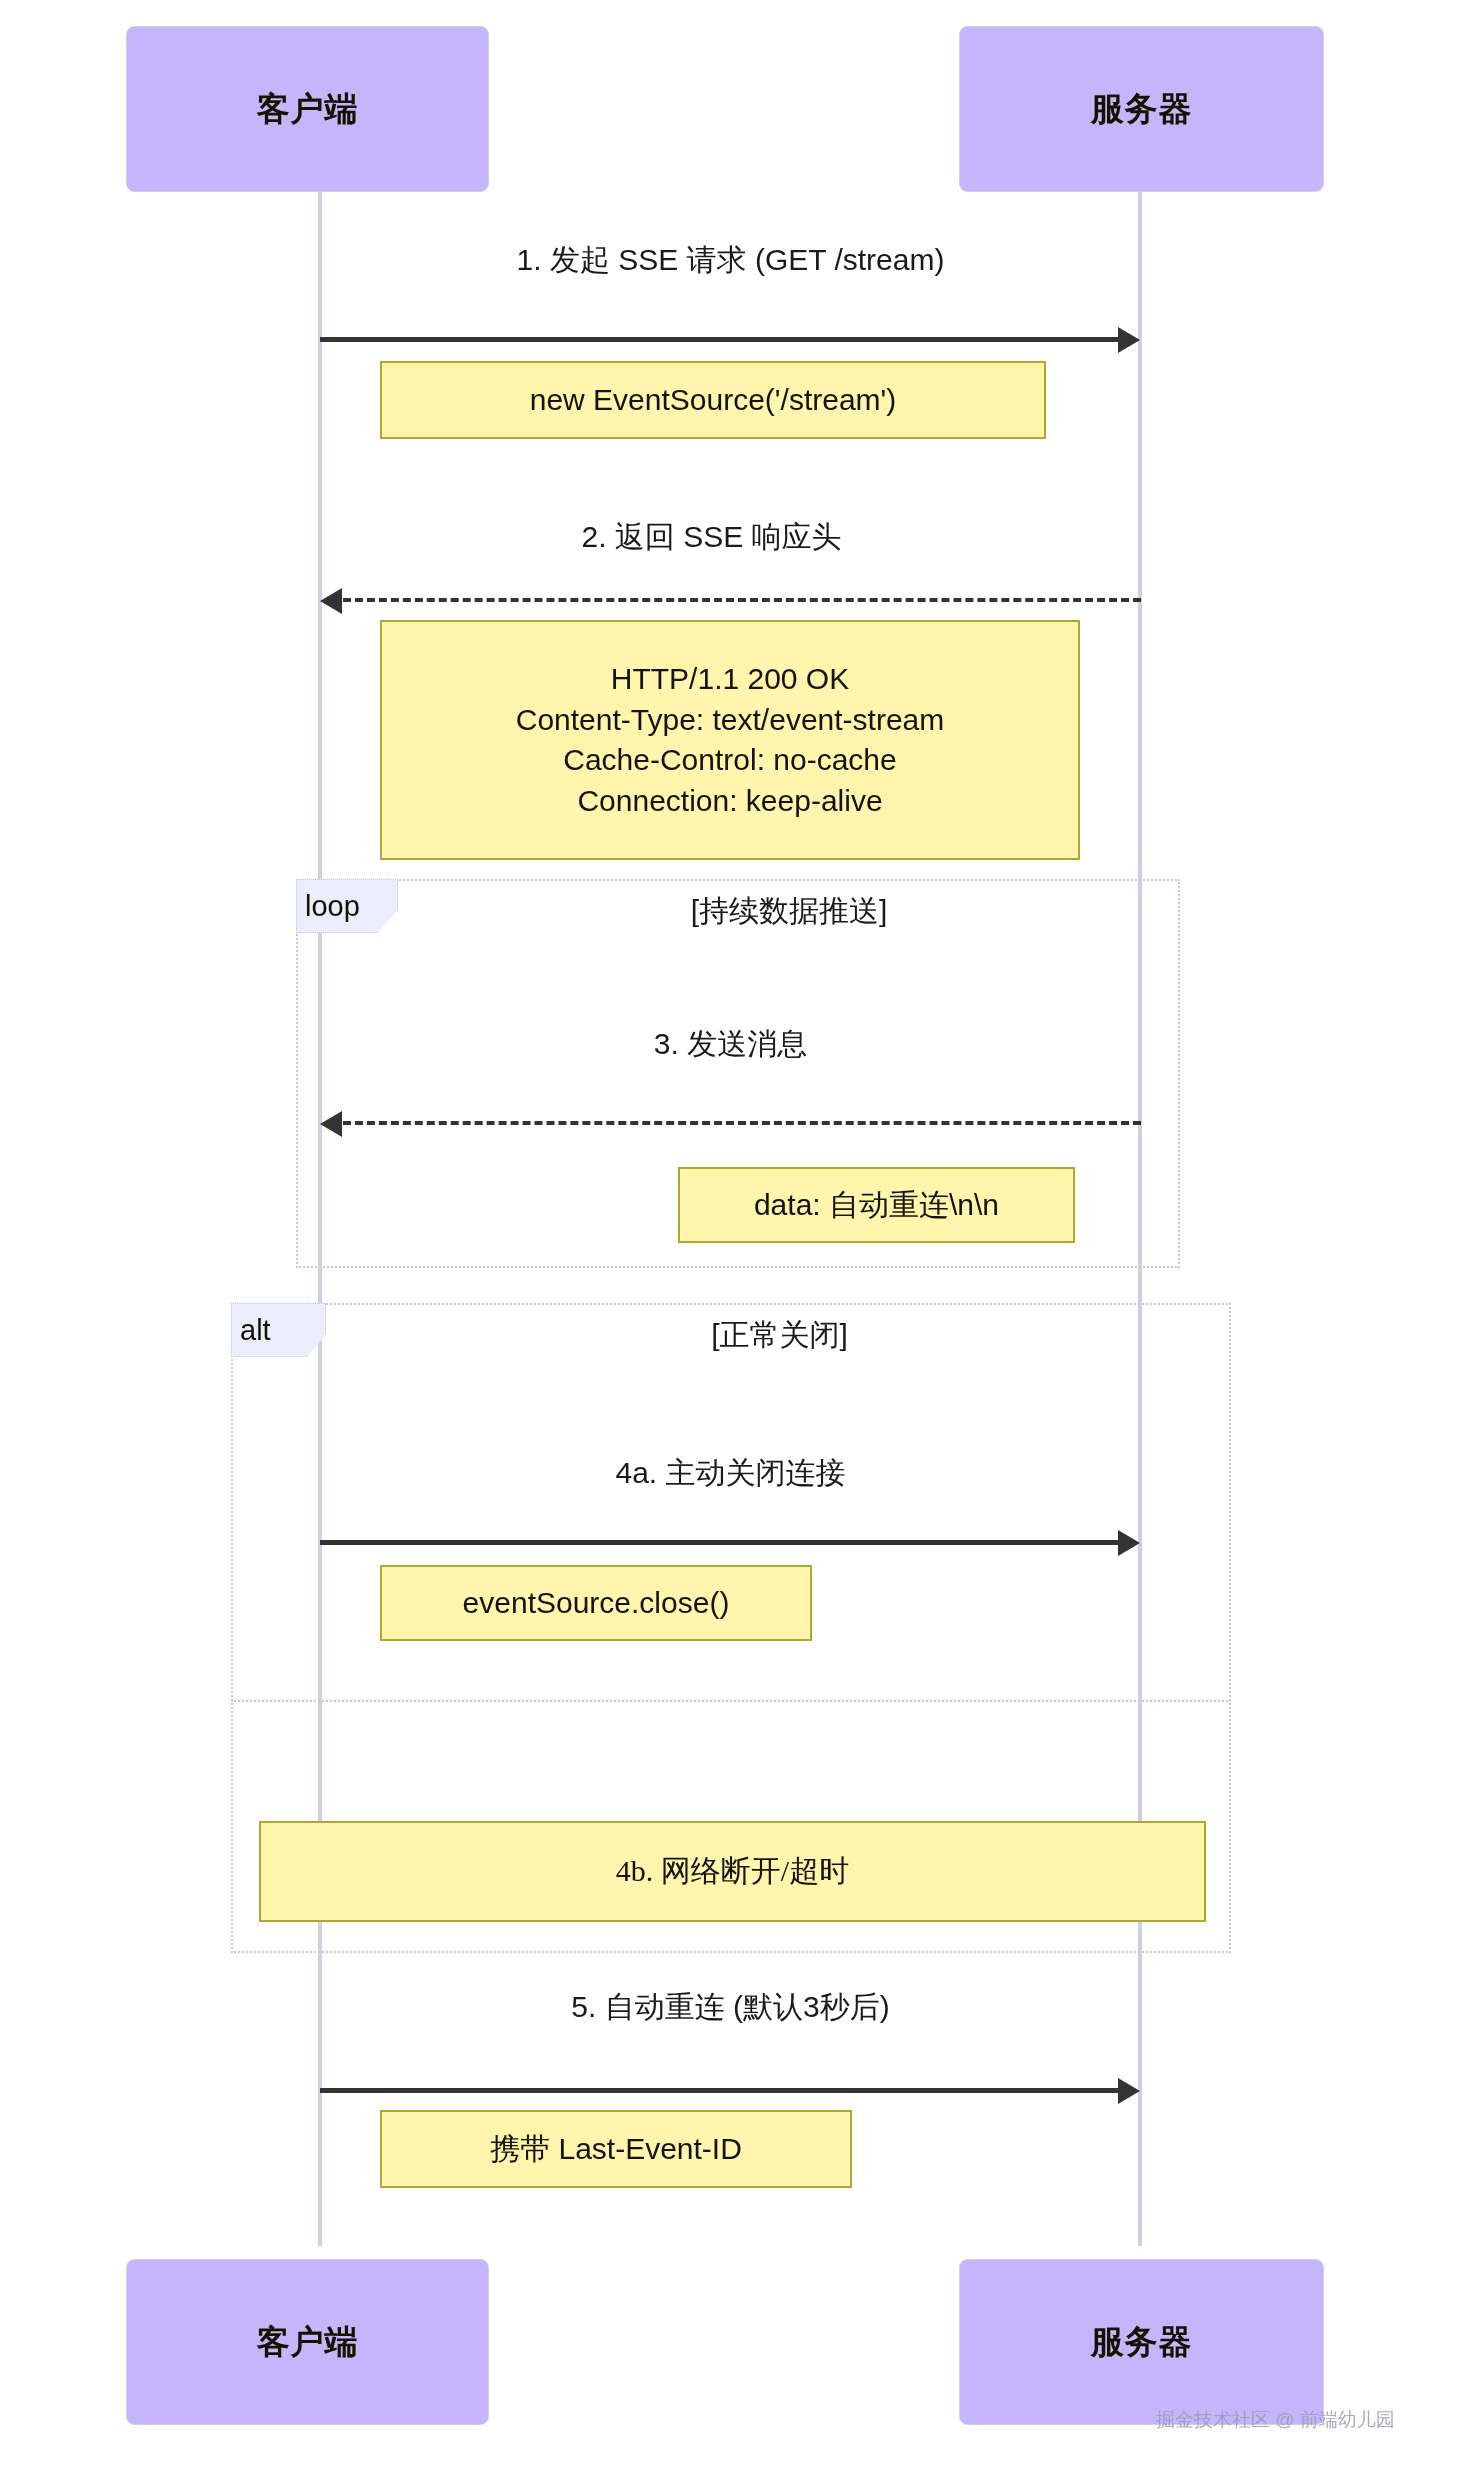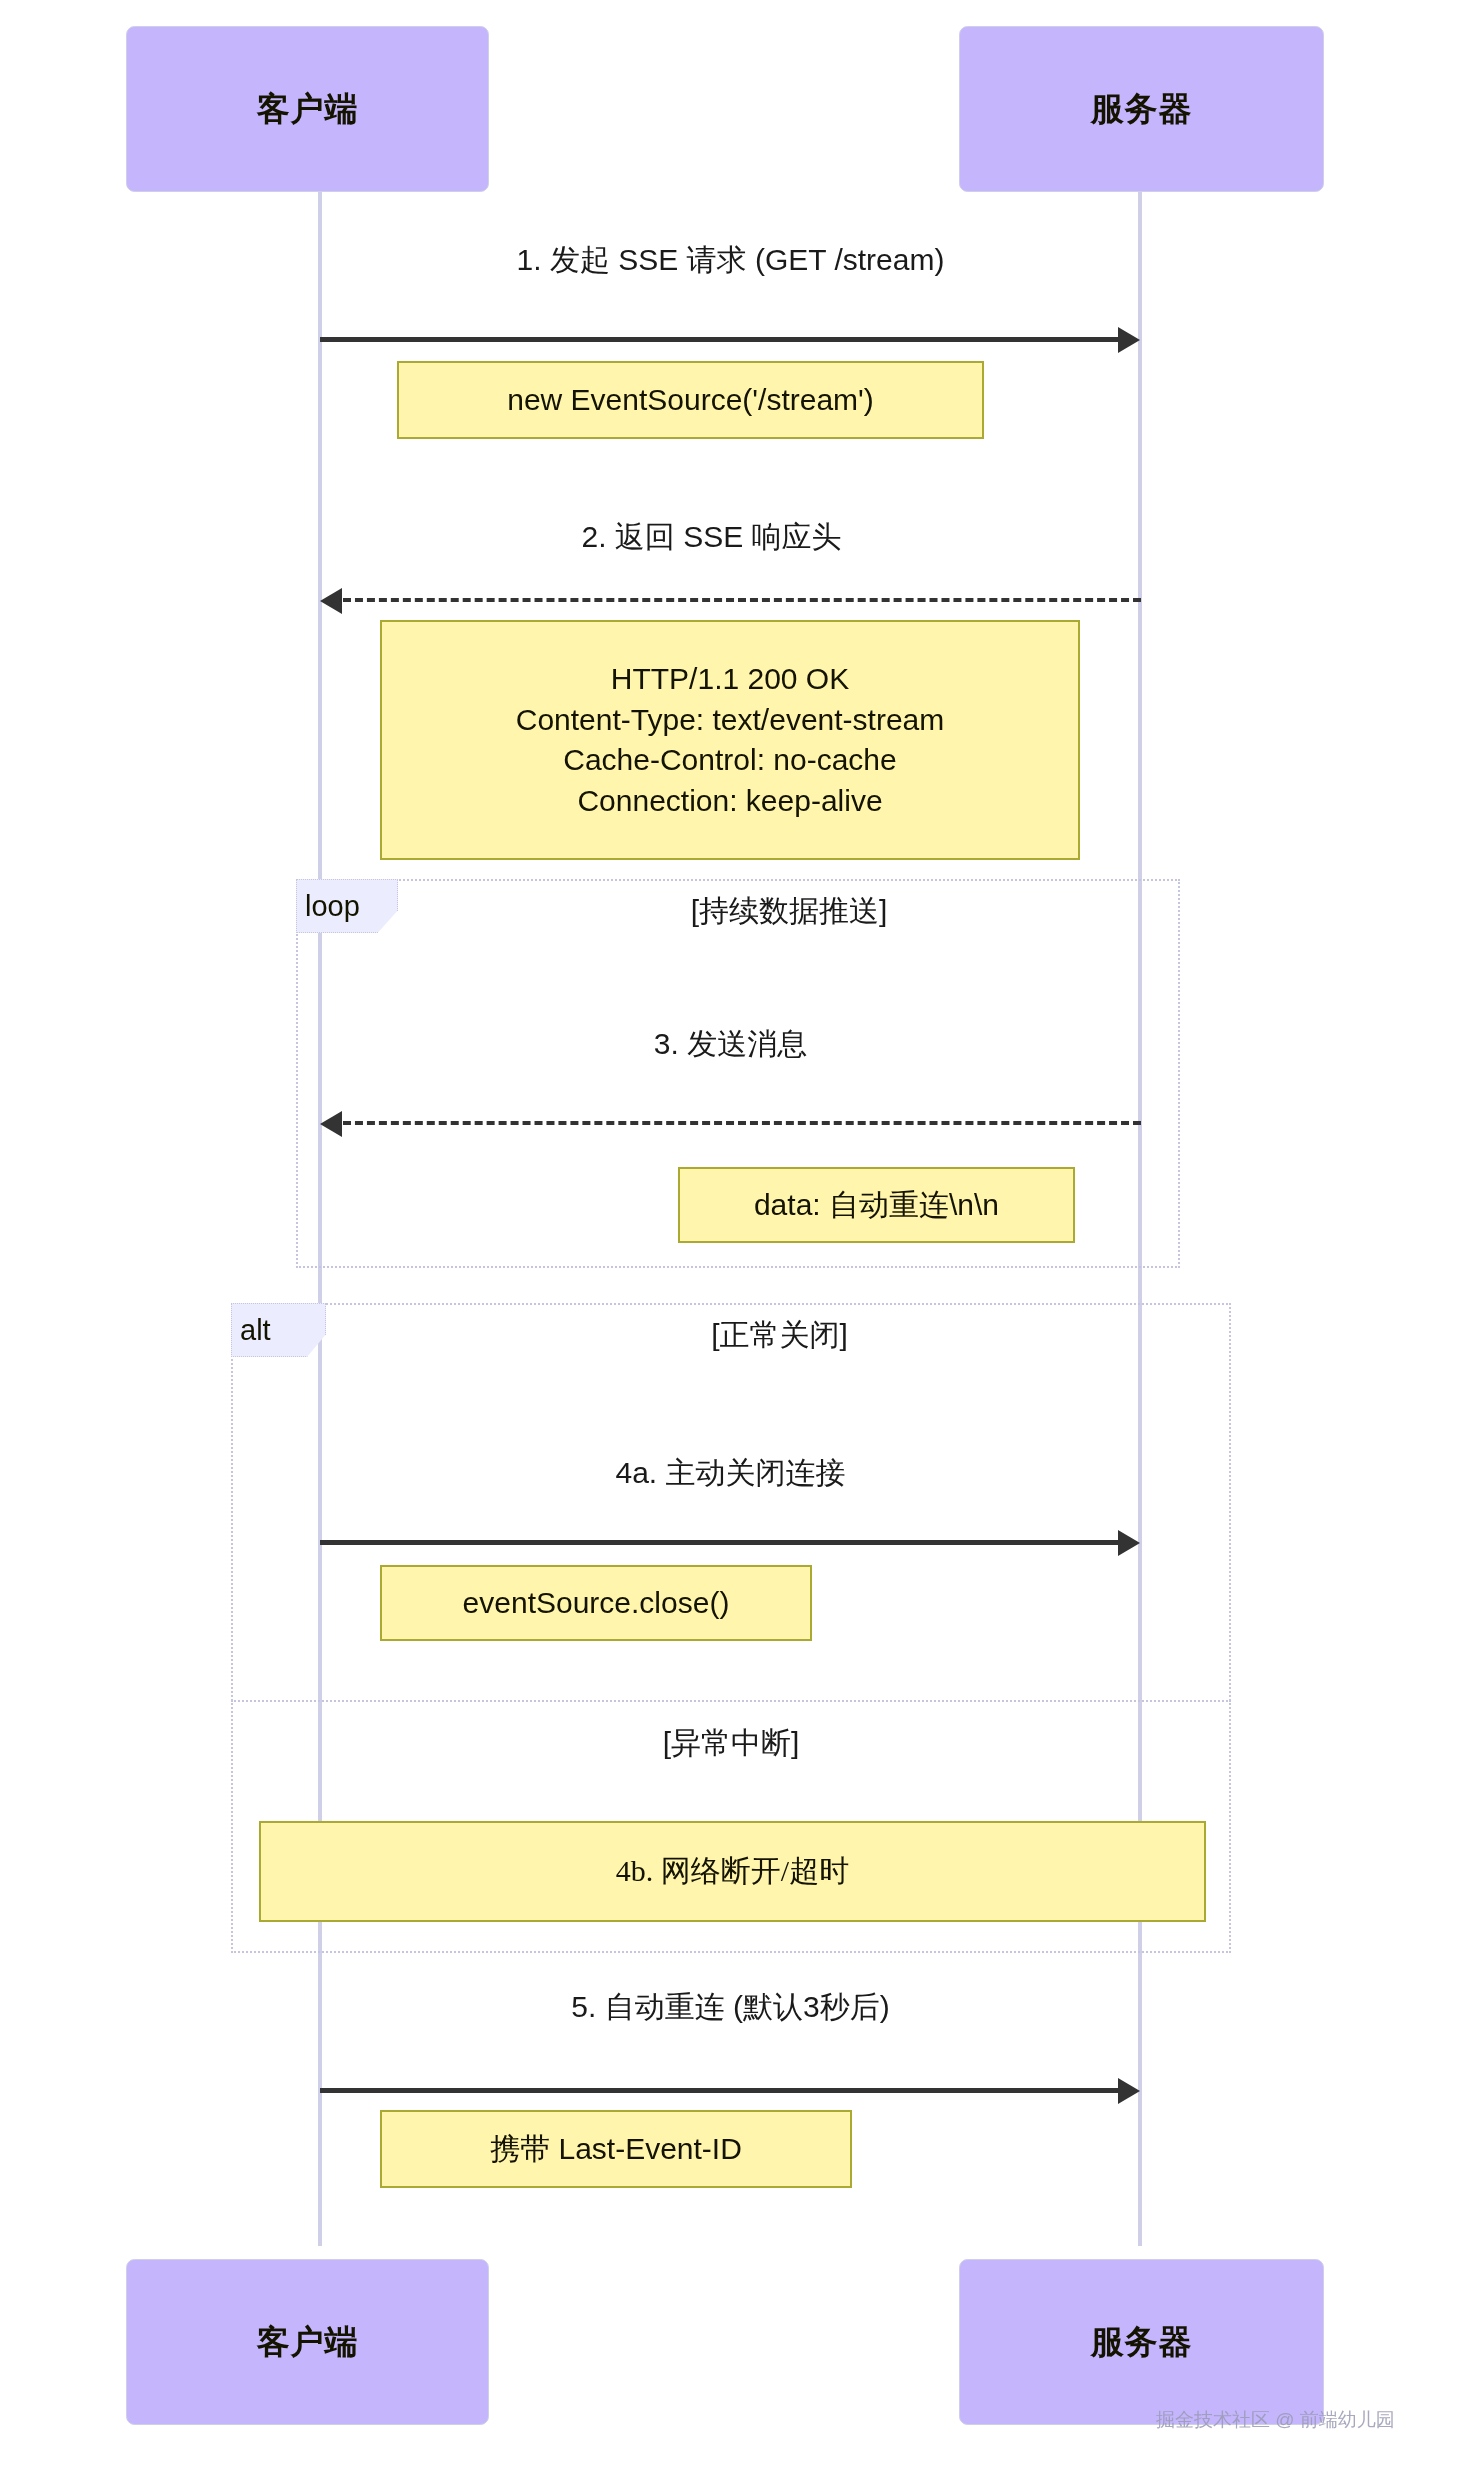--- a/index.html
+++ b/index.html
@@ -163,21 +163,21 @@
   <div class="abs actor-box" style="left:959px; top:26px; width:365px; height:166px;">
     <span>服务器</span>
   </div>
 
   <div class="abs msg-label" style="left:320px; top:240px; width:821px;">1. 发起 SSE 请求 (GET /stream)</div>
   <div class="abs arrow-wrap" style="left:320px; top:322px; width:821px; height:35px;">
     <div class="arrow-line-solid" style="width:798px;"></div>
     <div class="arrow-head-right" style="left:798px;"></div>
   </div>
 
-  <div class="abs note-box" style="left:380px; top:361px; width:587px; height:78px;margin-left:17px;">
+  <div class="abs note-box" style="left:380px; top:361px; width:666px; height:78px;">
     <div class="note-line">new EventSource('/stream')</div>
   </div>
 
   <div class="abs msg-label" style="left:301px; top:517px; width:821px;">2. 返回 SSE 响应头</div>
   <div class="abs arrow-wrap" style="left:320px; top:583px; width:821px; height:35px;">
     <div class="arrow-line-dashed" style="left:22.5px; width:798px;"></div>
     <div class="arrow-head-left" style="left:0px;"></div>
   </div>
 
   <div class="abs note-box" style="left:380px; top:620px; width:700px; height:240px;">
@@ -213,21 +213,20 @@
   <div class="abs arrow-wrap" style="left:320px; top:1525px; width:821px; height:35px;">
     <div class="arrow-line-solid" style="width:798px;"></div>
     <div class="arrow-head-right" style="left:798px;"></div>
   </div>
 
   <div class="abs note-box" style="left:380px; top:1565px; width:432px; height:76px;">
     <div class="note-line">eventSource.close()</div>
   </div>
 
   <div class="abs fragment-divider" style="left:231px; top:1700px; width:1000px;"></div>
-  <div class="abs fragment-title" style="left:231px; top:1723px; width:1000px;">[异常中断]</div>
 
   <div class="abs note-box" style="left:259px; top:1821px; width:947px; height:101px;font-family:Liberation Serif, serif;">
     <div class="note-line">4b. 网络断开/超时</div>
   </div>
 
   <div class="abs msg-label" style="left:320px; top:1987px; width:821px;">5. 自动重连 (默认3秒后)</div>
   <div class="abs arrow-wrap" style="left:320px; top:2073px; width:821px; height:35px;">
     <div class="arrow-line-solid" style="width:798px;"></div>
     <div class="arrow-head-right" style="left:798px;"></div>
   </div>

